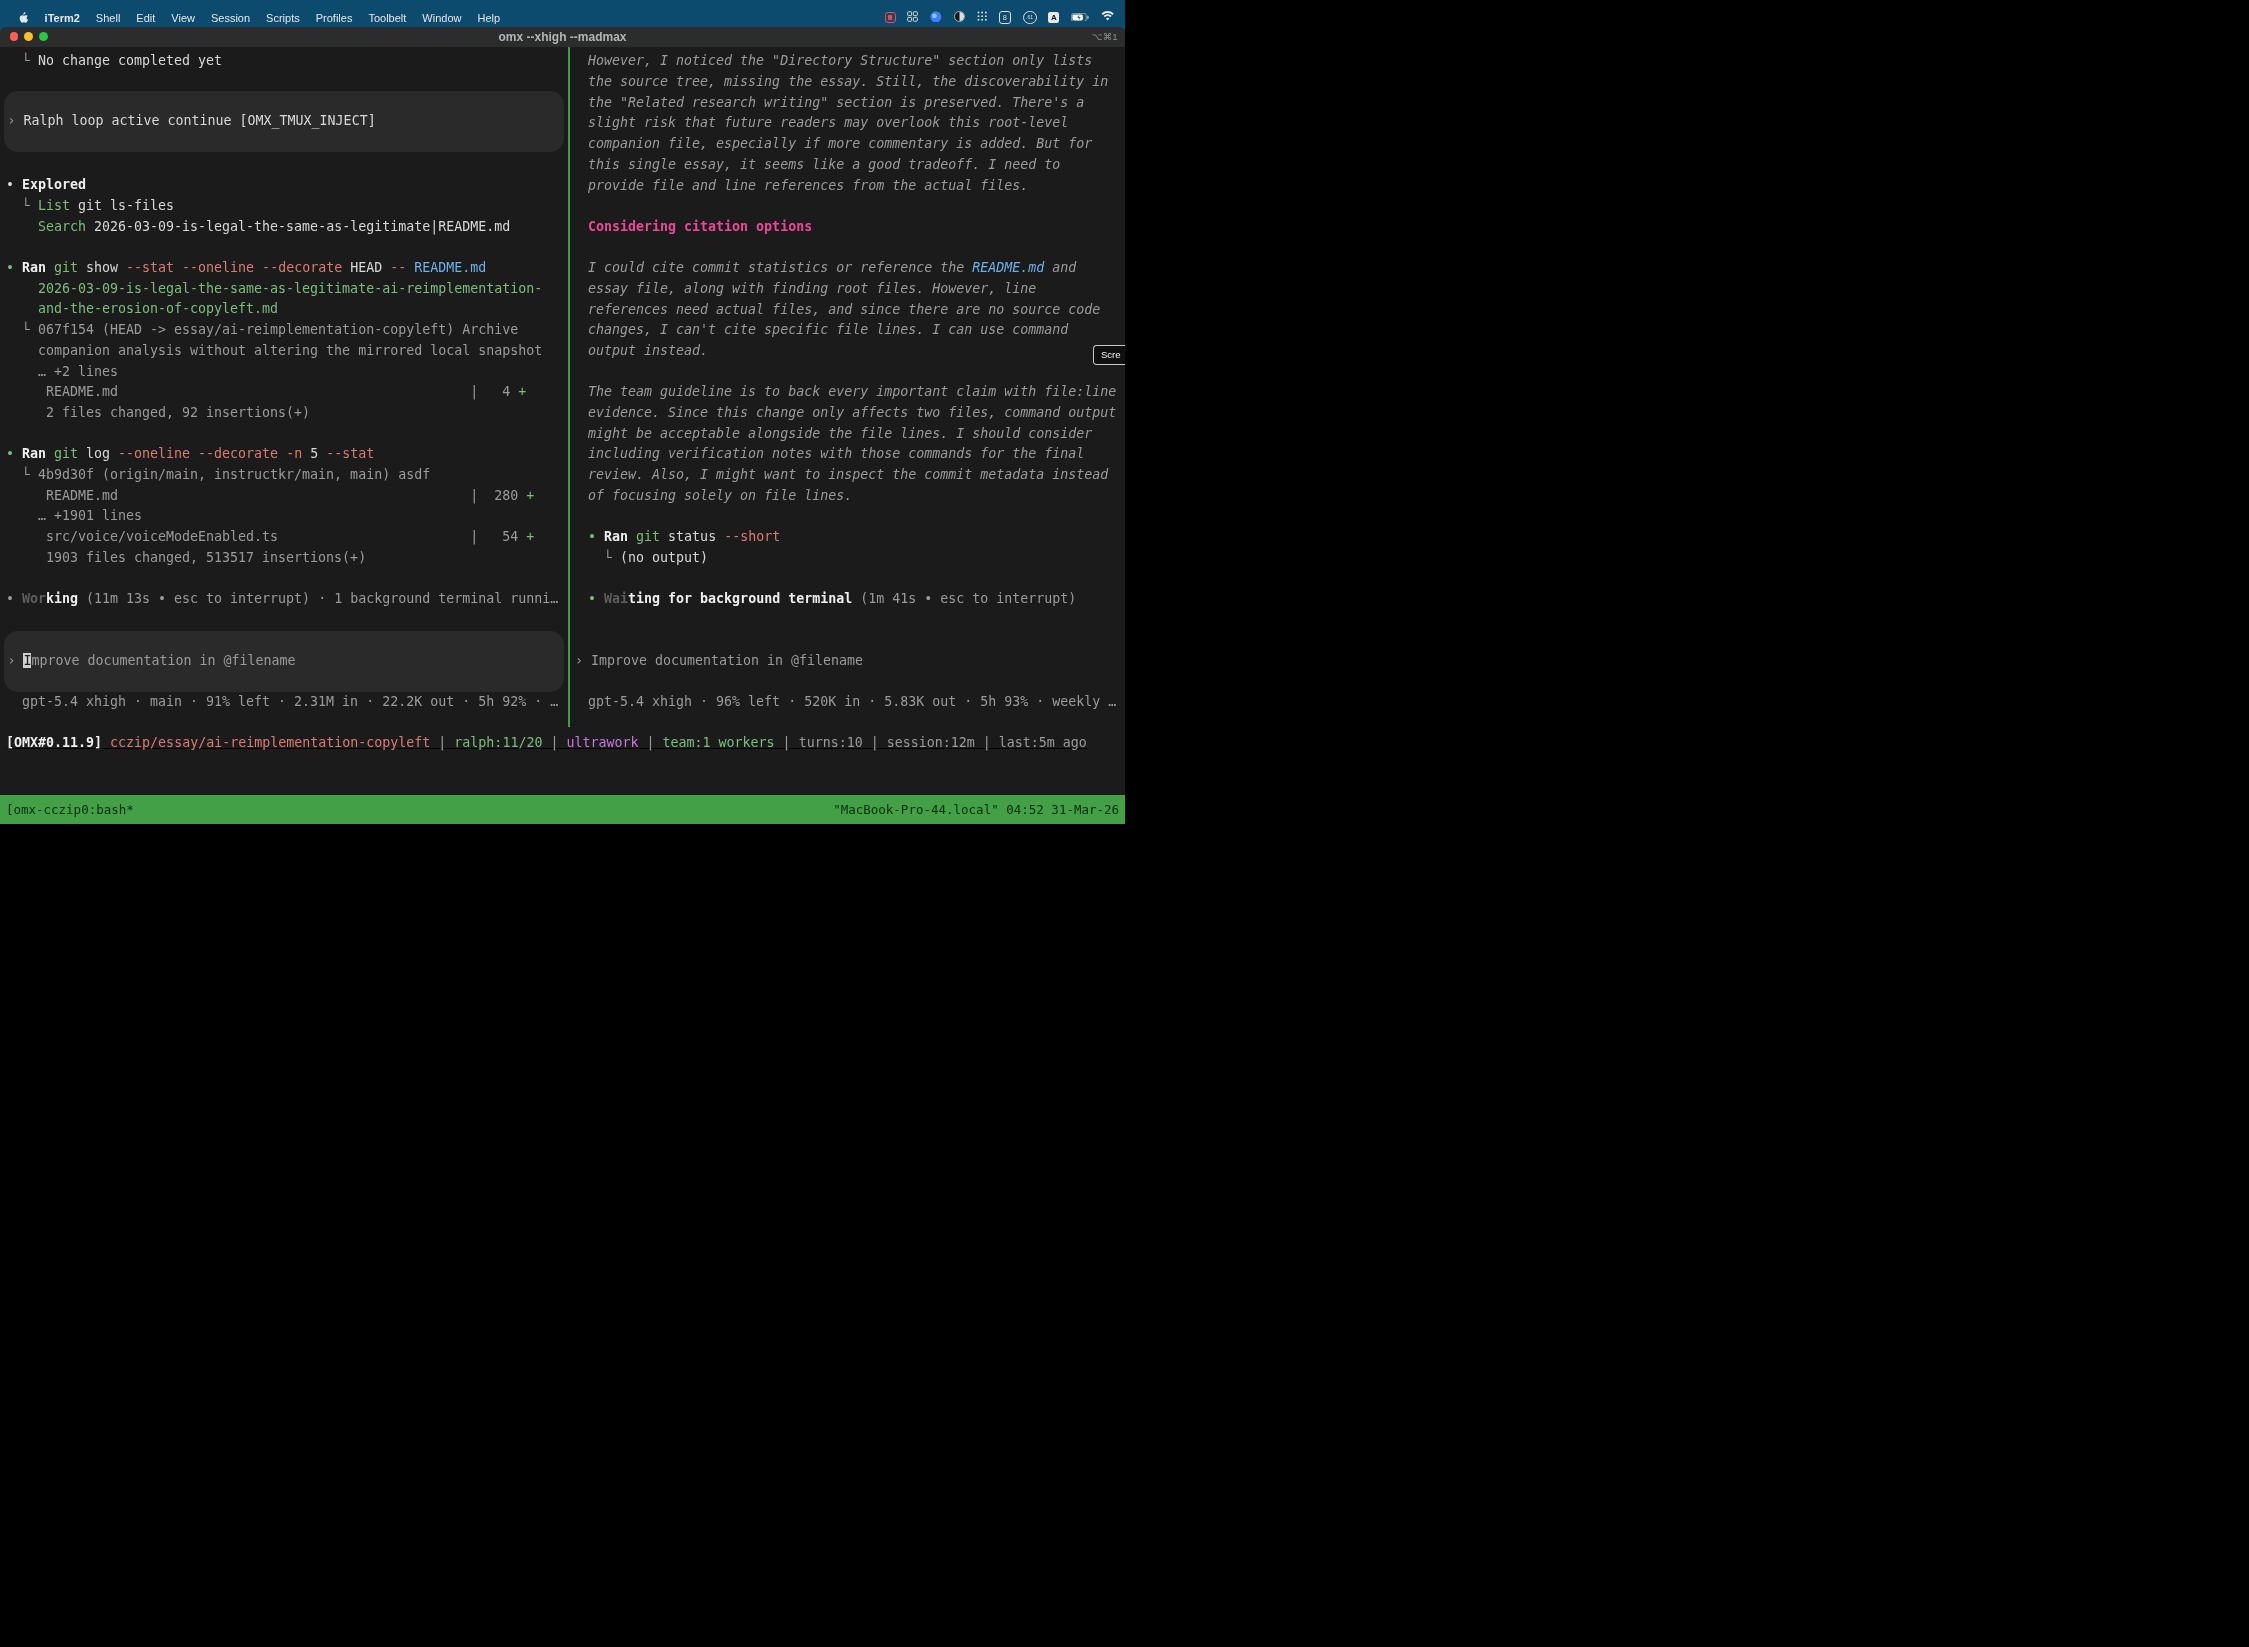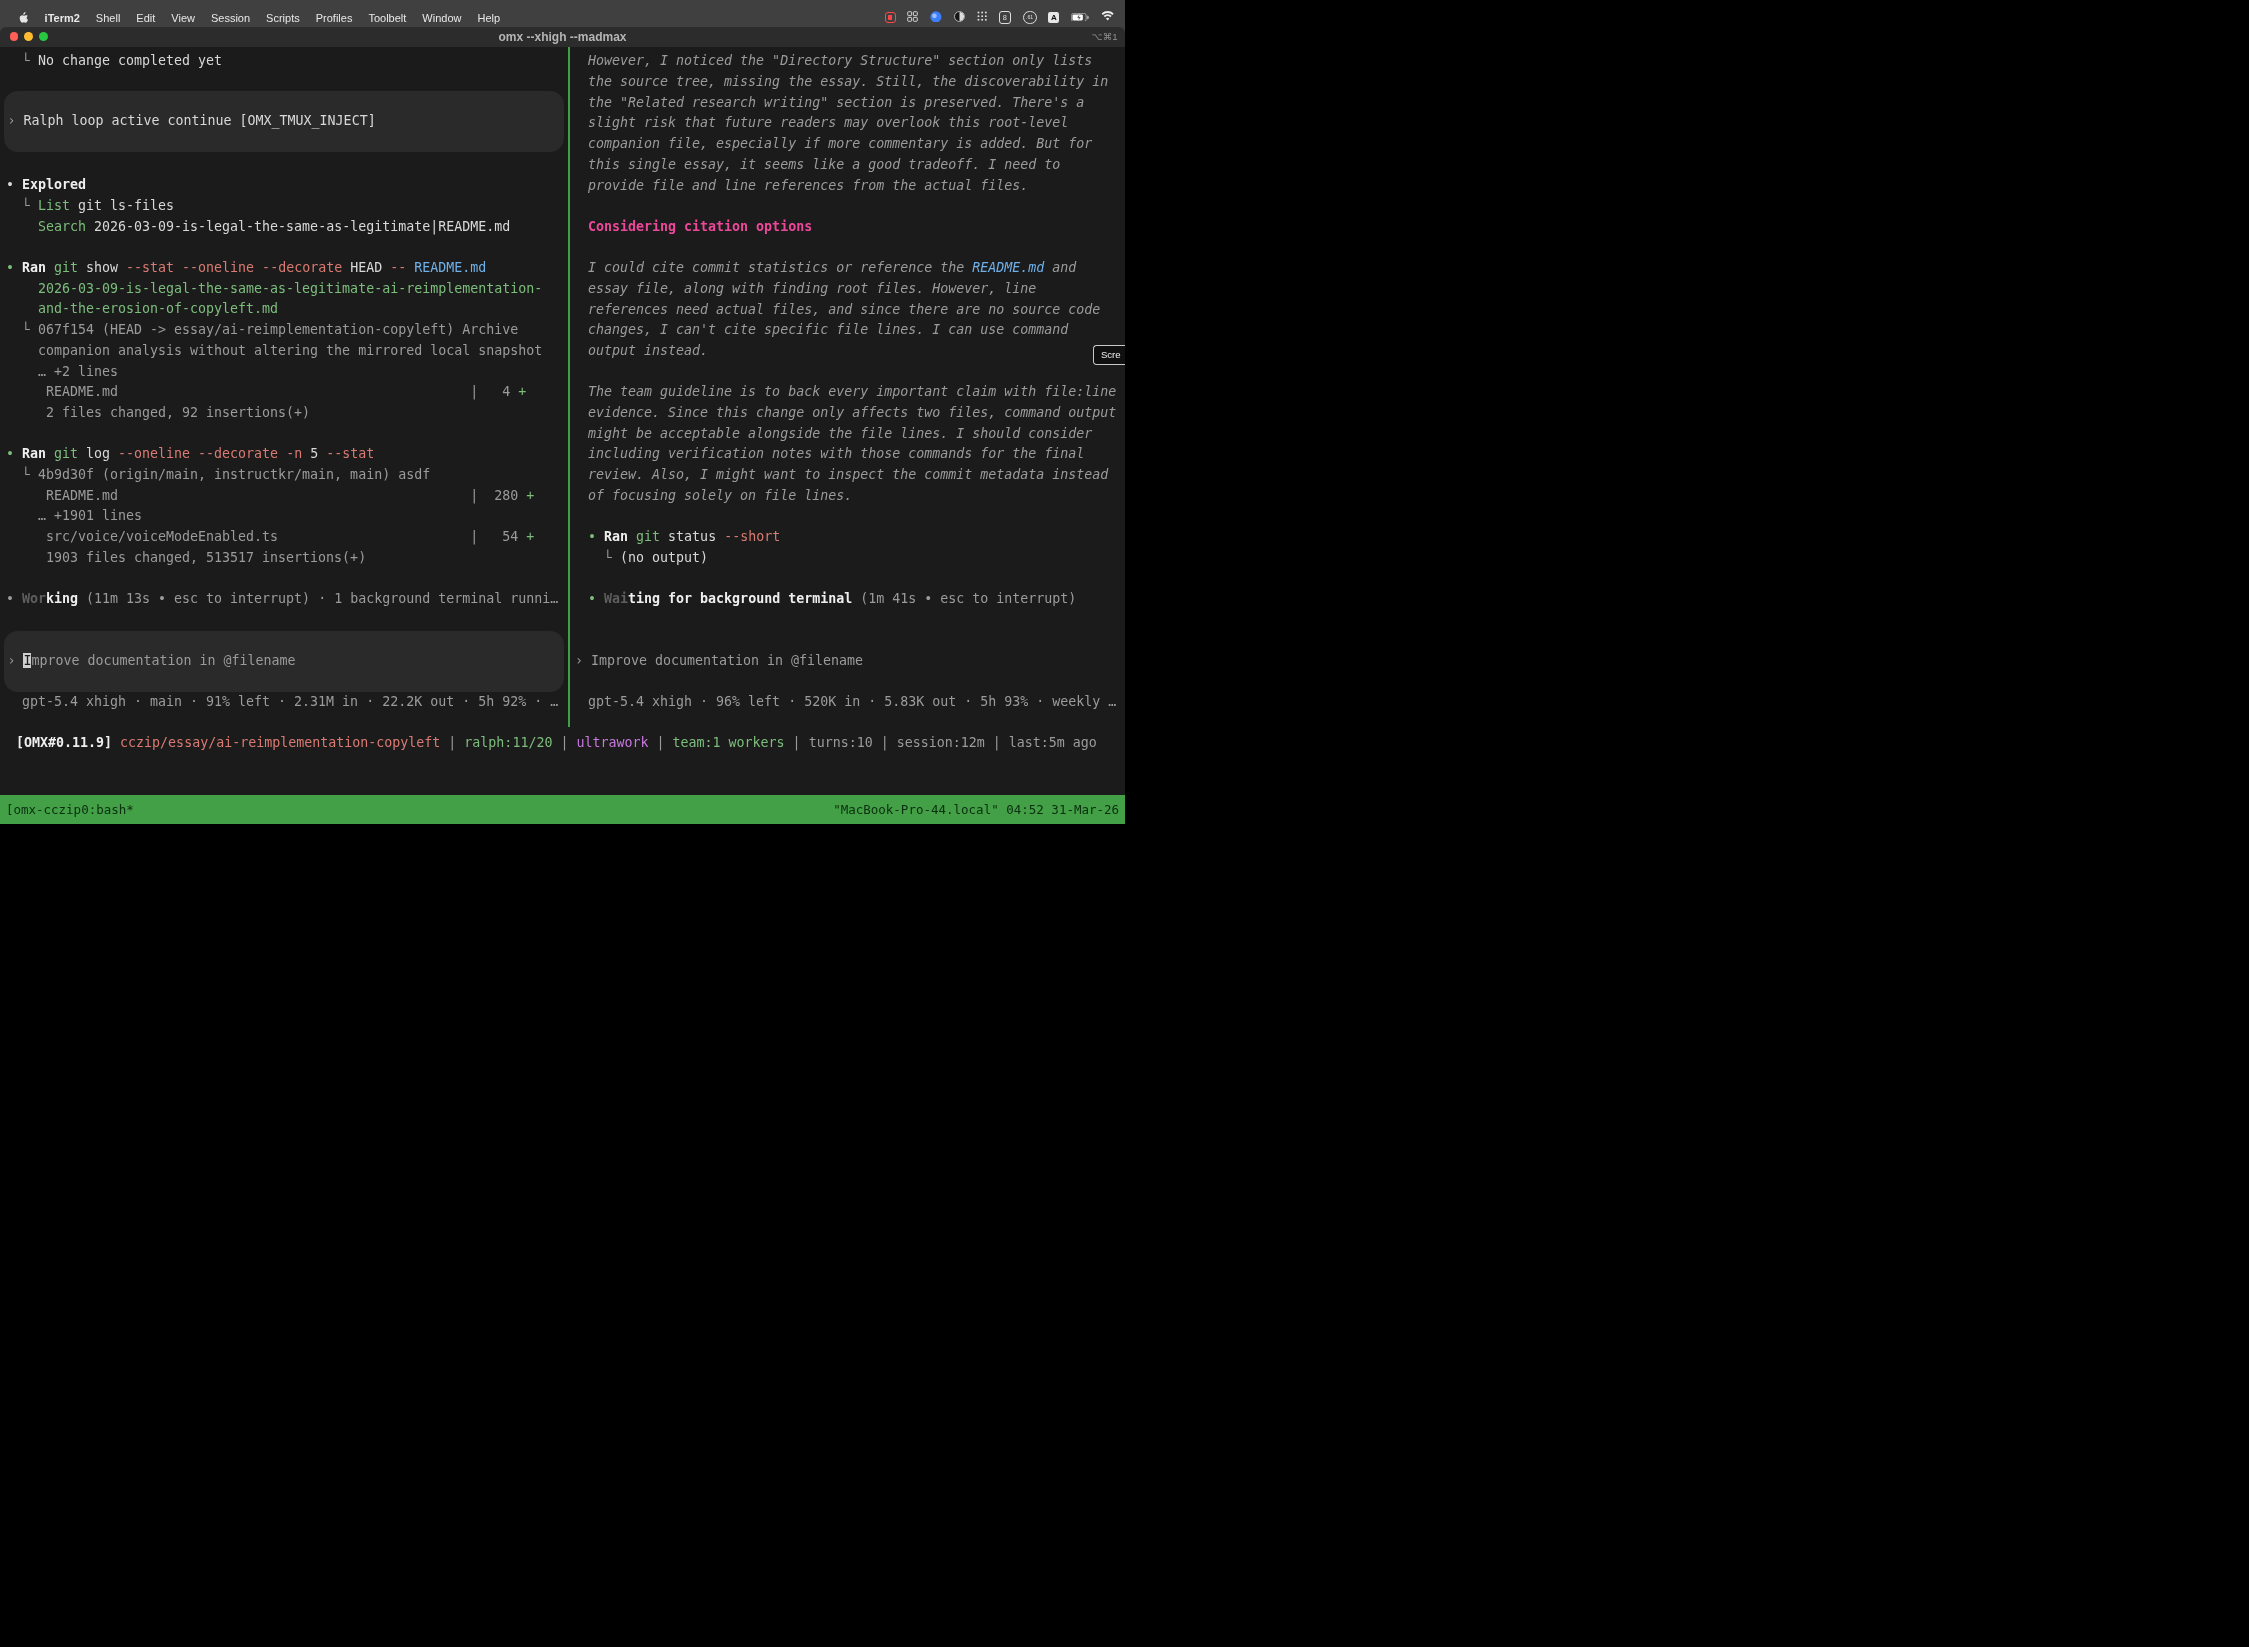--- a/index.html
+++ b/index.html
@@ -2,21 +2,21 @@
 <html style="font-size:11.8px"><head>
 <meta charset="utf-8">
 <style>
   html,body{margin:0;padding:0;}
   body{
     width:1125px;height:824px;position:relative;overflow:hidden;
     background:#000;font-family:"DejaVu Sans Mono",monospace;
   }
   
   .menubar{
-    position:absolute;top:0;left:0;right:0;height:35px;background:#404040;
+    position:absolute;top:0;left:0;right:0;height:35px;background:#0c4a6e;
     display:flex;align-items:center;color:#e8e8e8;
     font-family:"Liberation Sans",sans-serif;font-size:11px;
   }
   .menubar .apple{margin-left:19px;display:flex;align-items:center;}
   .menubar .items{display:flex;gap:16px;margin-left:16px;align-items:center;}
   .mi{white-space:nowrap;}
   .mi.bold{font-weight:bold;}
   .menubar-right{margin-left:auto;display:flex;align-items:center;gap:11.8px;padding-right:10.3px;}
   .rec{width:8.9px;height:8.9px;border:1.5px solid #ff4545;border-radius:3px;position:relative;display:inline-block;}
   .rec::after{content:"";position:absolute;left:2.2px;top:2.2px;width:4.4px;height:4.4px;background:#ff4545;border-radius:0.7px;}
@@ -59,21 +59,21 @@
   .itbl{color:#6fb0e8;font-style:italic;}
   .cur{background:#cfcfcf;color:#1b1b1b;}
   
   .cmd-box{background:#2a2a2a;border-radius:14px;margin:19px 4.4px 23.6px 4.4px;padding:20px 0;}
   .cmd-box .tl{padding-left:3px;}
   .cmd-box.input{margin:21.4px 4.4px 0 4.4px;}
   .r-input{margin-top:41px;}
   .r-status{margin-top:20px;}
   
   .omx-line{position:absolute;left:0;right:0;top:686px;height:20.7px;}
-  .omx-line .tl{padding-left:16px;}
+  .omx-line .tl{padding-left:6px;text-decoration:underline;}
   
   .tmux-bar{
     position:absolute;left:0;right:0;bottom:0;height:29px;background:#43a047;
     color:#0a2e0f;font-size:12.5px;display:flex;align-items:center;
     justify-content:space-between;padding:0 5.9px;white-space:pre;
   }
   
   .tooltip{
     position:absolute;top:345px;right:0;height:17.7px;line-height:17.7px;
     background:#101010;border:0.7px solid #c8c8c8;border-right:none;

